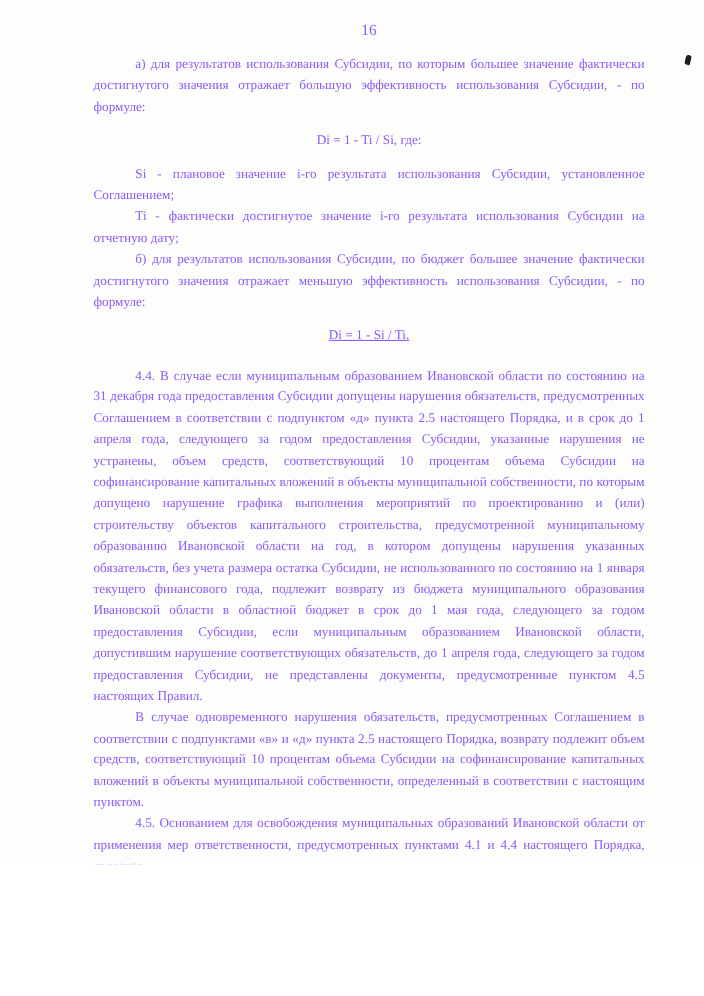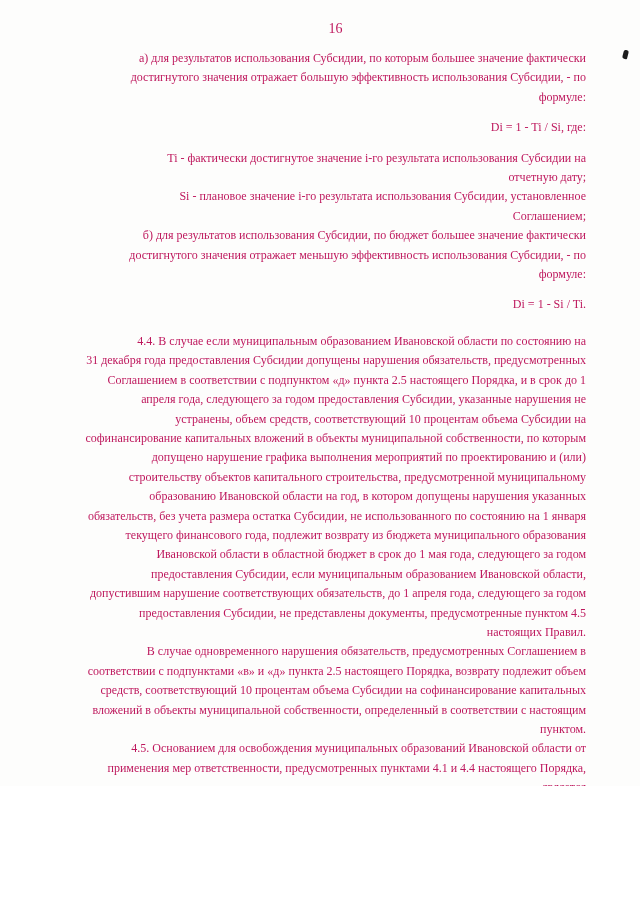--- a/index.html
+++ b/index.html
@@ -7,21 +7,21 @@
     padding: 0;
     background: #ffffff;
   }
   .page {
     position: relative;
     width: 640px;
     height: 786px;
     background: #fdfdfc;
     overflow: hidden;
     font-family: "Liberation Serif", serif;
-    color: #be185d;
+    color: #8b5cf6;
   }
   .page-number {
     position: absolute;
     top: 21px;
     left: 85px;
     width: 501px;
     text-align: center;
     font-size: 14px;
     line-height: 16px;
   }
@@ -30,33 +30,33 @@
     top: 49px;
     left: 85px;
     width: 501px;
     font-size: 12px;
     line-height: 19.4px;
     text-align: justify;
   }
   .content p {
     margin: 0;
     padding: 0;
-    text-align: right;
   }
   .para {
     text-indent: 38px;
     text-align: justify;
   }
   .formula {
     text-align: center;
     text-indent: 0;
     margin: 11px 0 11px 0 !important;
   }
   .formula.formula-last {
     margin-bottom: 17px !important;
+    text-decoration: underline;
   }
   
   .artifact {
     position: absolute;
     background: #1d1d1d;
   }
   .artifact-top-right {
     left: 623px;
     top: 50px;
     width: 5px;
@@ -79,23 +79,23 @@
 <div class="page">
 
   <div class="page-number">16</div>
 
   <div class="content">
 
     <p class="para">а) для результатов использования Субсидии, по которым большее значение фактически достигнутого значения отражает большую эффективность использования Субсидии, - по формуле:</p>
 
     <p class="formula">Di = 1 - Ti / Si, где:</p>
 
+    <p class="para">Si - плановое значение i-го результата использования Субсидии, установленное Соглашением;</p>
+
     <p class="para">Ti - фактически достигнутое значение i-го результата использования Субсидии на отчетную дату;</p>
-
-    <p class="para">Si - плановое значение i-го результата использования Субсидии, установленное Соглашением;</p>
 
     <p class="para">б) для результатов использования Субсидии, по бюджет большее значение фактически достигнутого значения отражает меньшую эффективность использования Субсидии, - по формуле:</p>
 
     <p class="formula formula-last">Di = 1 - Si / Ti.</p>
 
     <p class="para">4.4. В случае если муниципальным образованием Ивановской области по состоянию на 31 декабря года предоставления Субсидии допущены нарушения обязательств, предусмотренных Соглашением в соответствии с подпунктом «д» пункта 2.5 настоящего Порядка, и в срок до 1 апреля года, следующего за годом предоставления Субсидии, указанные нарушения не устранены, объем средств, соответствующий 10 процентам объема Субсидии на софинансирование капитальных вложений в объекты муниципальной собственности, по которым допущено нарушение графика выполнения мероприятий по проектированию и (или) строительству объектов капитального строительства, предусмотренной муниципальному образованию Ивановской области на год, в котором допущены нарушения указанных обязательств, без учета размера остатка Субсидии, не использованного по состоянию на 1 января текущего финансового года, подлежит возврату из бюджета муниципального образования Ивановской области в областной бюджет в срок до 1 мая года, следующего за годом предоставления Субсидии, если муниципальным образованием Ивановской области, допустившим нарушение соответствующих обязательств, до 1 апреля года, следующего за годом предоставления Субсидии, не представлены документы, предусмотренные пунктом 4.5 настоящих Правил.</p>
 
     <p class="para">В случае одновременного нарушения обязательств, предусмотренных Соглашением в соответствии с подпунктами «в» и «д» пункта 2.5 настоящего Порядка, возврату подлежит объем средств, соответствующий 10 процентам объема Субсидии на софинансирование капитальных вложений в объекты муниципальной собственности, определенный в соответствии с настоящим пунктом.</p>
 
     <p class="para">4.5. Основанием для освобождения муниципальных образований Ивановской области от применения мер ответственности, предусмотренных пунктами 4.1 и 4.4 настоящего Порядка, является</p>

